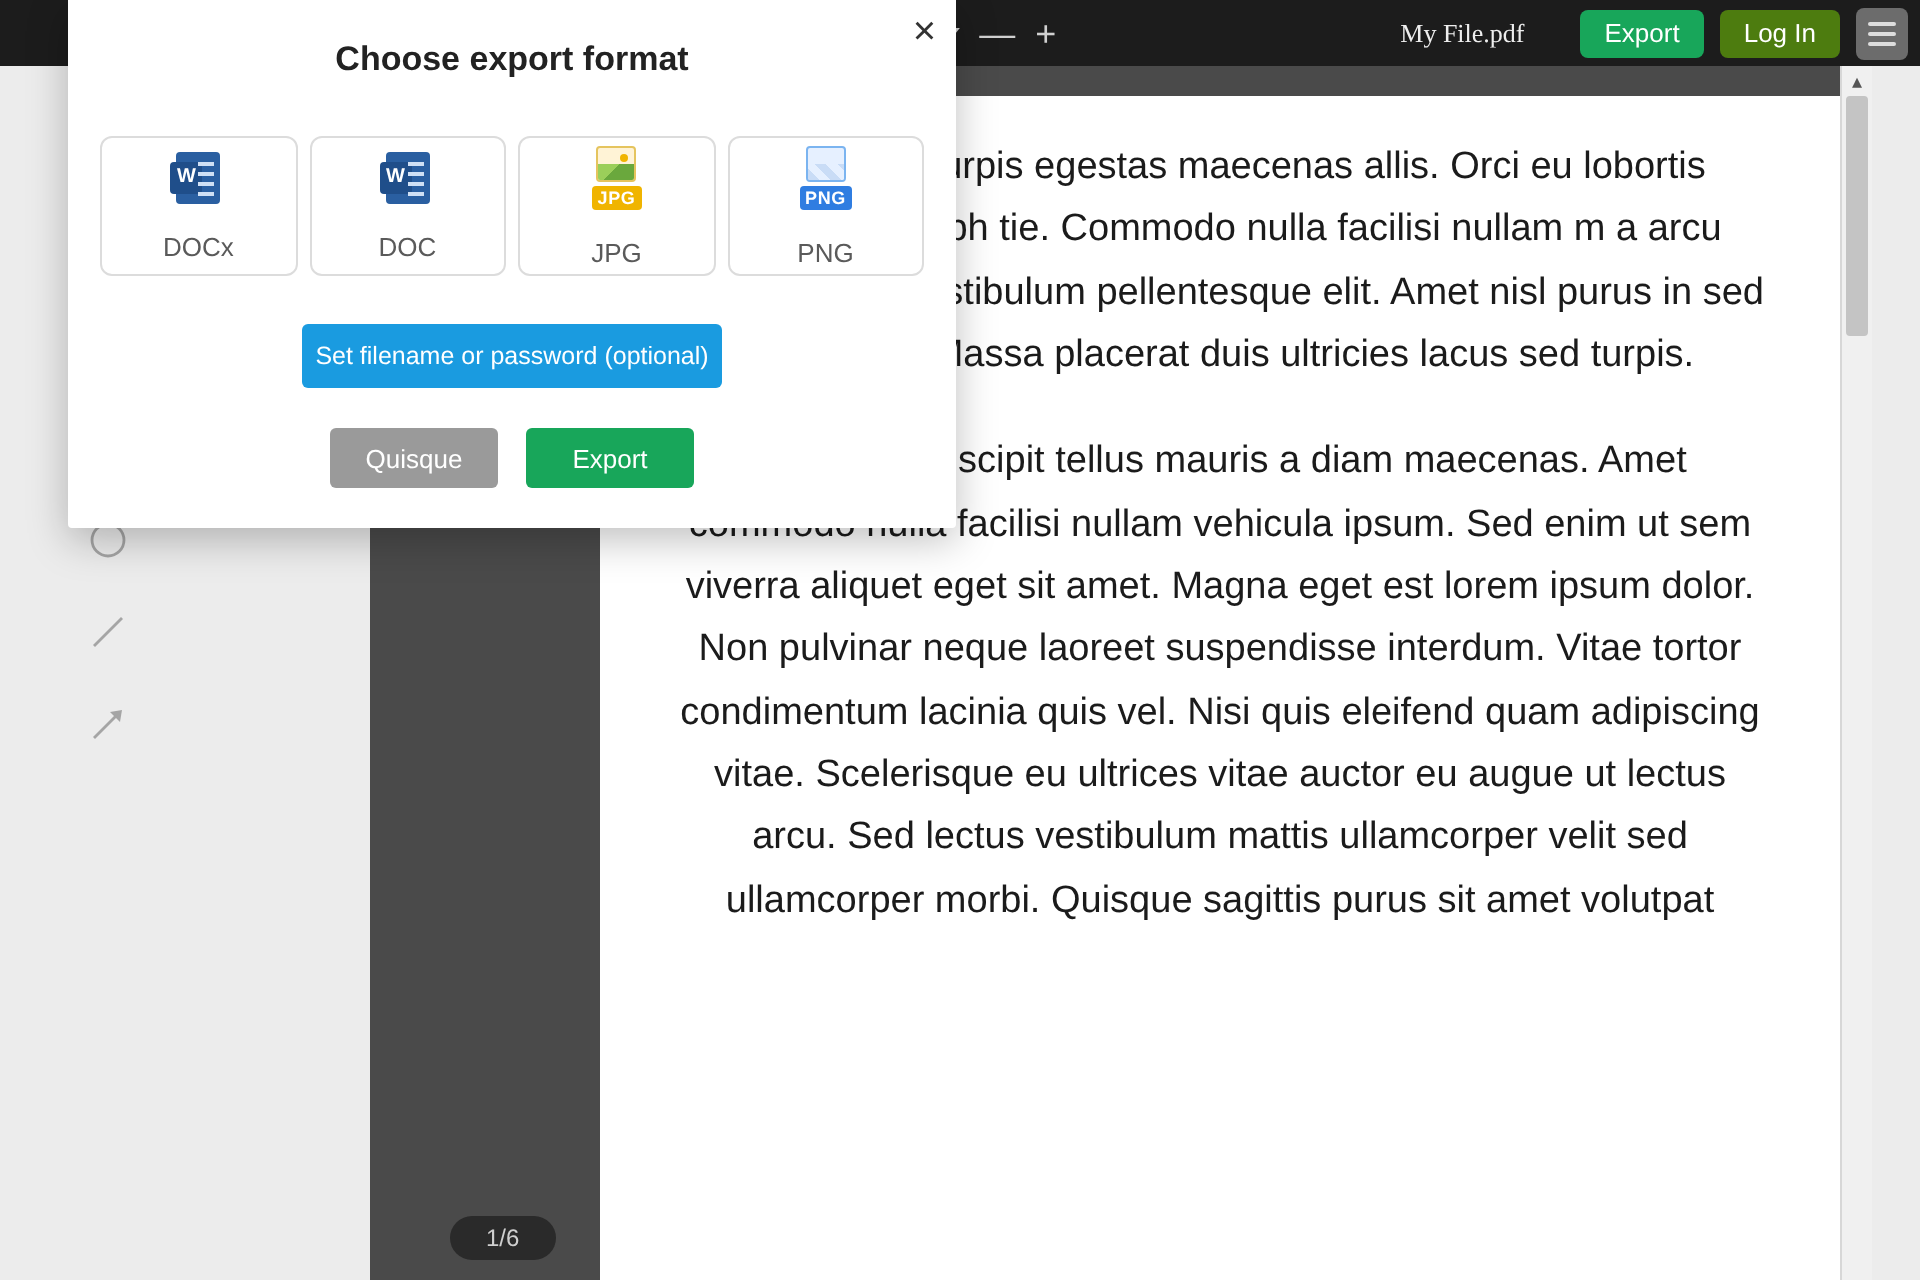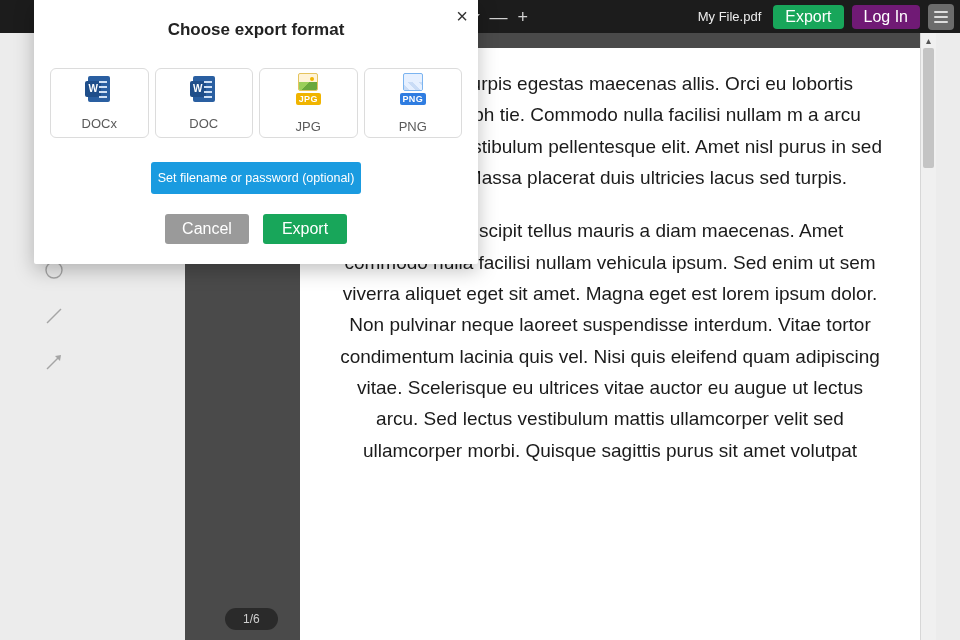--- a/index.html
+++ b/index.html
@@ -5,24 +5,24 @@
   * { box-sizing: border-box; margin: 0; padding: 0; }
   html, body { width: 960px; height: 640px; overflow: hidden; font-family: Arial, Helvetica, sans-serif; background: #ececec; }
 
   .app-canvas { position: relative; width: 960px; height: 640px; }
 
   
   .topbar { position: absolute; top: 0; left: 0; right: 0; height: 33px; background: #1c1c1c; display: flex; align-items: center; justify-content: flex-end; color: #fff; font-size: 13px; }
   .zoom-group { position: absolute; left: 50%; transform: translateX(-50%); display: flex; align-items: center; gap: 10px; color: #d0d0d0; }
   .zoom-group .chev-down { width: 0; height: 0; border-left: 4px solid transparent; border-right: 4px solid transparent; border-top: 5px solid #d0d0d0; }
   .zoom-group .minus, .zoom-group .plus { color: #d0d0d0; font-size: 18px; line-height: 1; cursor: pointer; }
-  .file-name { margin-right: 12px; color: #eee; }
-  .btn { border: none; border-radius: 4px; height: 24px; padding: 0 12px; font-size: 16px; cursor: pointer; }
+  .file-name { margin-right: 28px; color: #eee; font-family: Liberation Serif, serif; }
+  .btn { border: none; border-radius: 4px; height: 24px; padding: 0 12px; font-size: 13px; cursor: pointer; }
   .btn-export { background: #18a65a; color: #fff; margin-right: 8px; }
-  .btn-login { background: #701a75; color: #fff; margin-right: 8px; }
+  .btn-login { background: #4d7c0f; color: #fff; margin-right: 8px; }
   .burger { width: 26px; height: 26px; background: #6c6c6c; border-radius: 4px; display: flex; flex-direction: column; justify-content: center; align-items: center; gap: 3px; margin-right: 6px; cursor: pointer; }
   .burger div { width: 14px; height: 2px; background: #ddd; border-radius: 1px; }
 
   
   .side-tools { position: absolute; top: 260px; left: 44px; display: flex; flex-direction: column; gap: 26px; }
   .tool-icn { width: 20px; height: 20px; opacity: .6; }
 
   
   .doc-stage { position: absolute; top: 33px; bottom: 0; left: 185px; right: 40px; background: #4a4a4a; }
   .page { position: absolute; top: 15px; left: 115px; right: -10px; bottom: -10px; background: #fff; padding: 20px 45px 20px 35px; overflow: hidden; color: #1b1b1b; font-family: "Gill Sans", "Segoe UI", Arial, sans-serif; font-size: 19px; line-height: 1.65; text-align: center; }
@@ -154,18 +154,18 @@
           <div class="ic-picto png"></div>
           <span class="ic-badge png-b">PNG</span>
         </div>
         <span class="fmt-label">PNG</span>
       </div>
     </div>
 
     <button class="opt-link">Set filename or password (optional)</button>
 
     <div class="modal-actions">
-      <button class="btn btn-cancel">Cancel</button>
+      <button class="btn btn-cancel">Quisque</button>
       <button class="btn btn-export2">Export</button>
     </div>
   </div>
 
 </div>
 
 </body></html>

